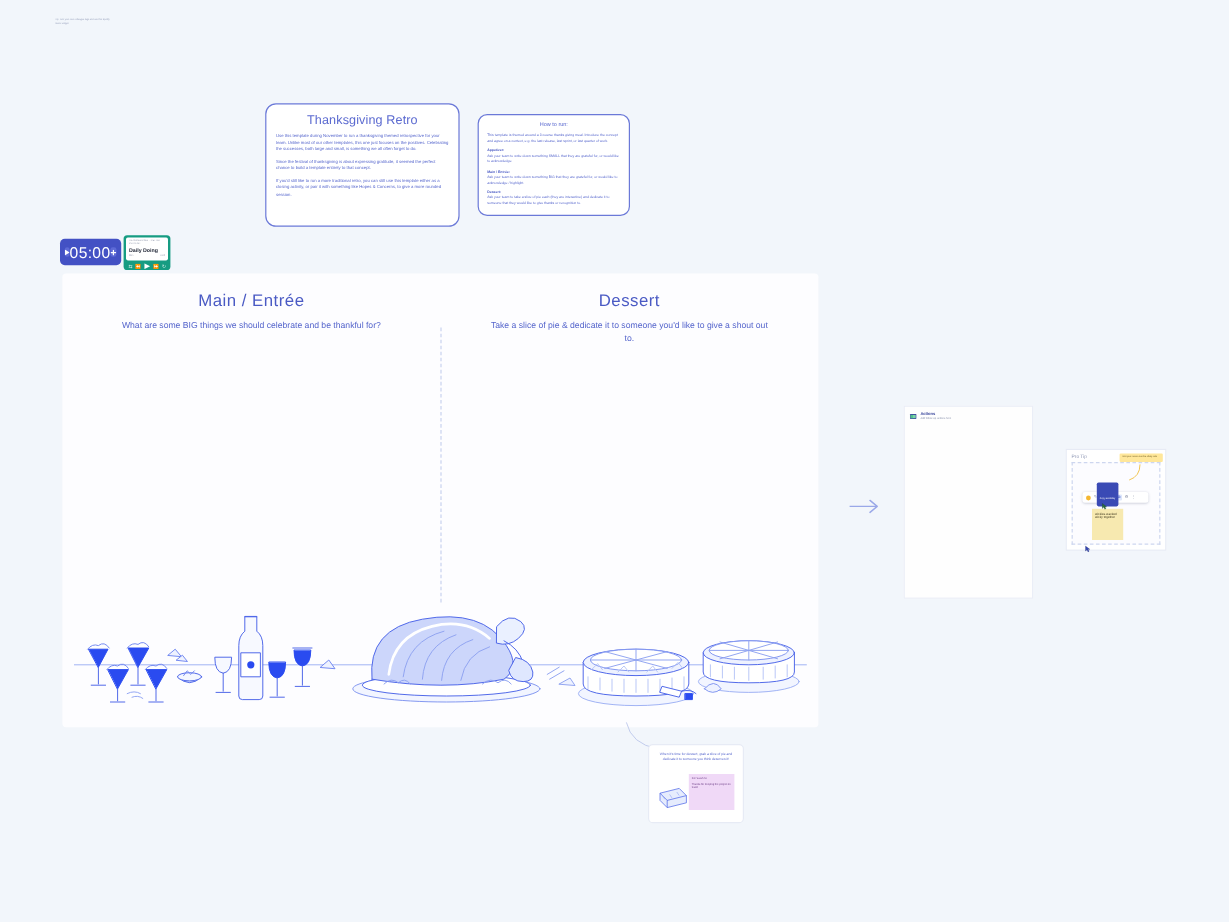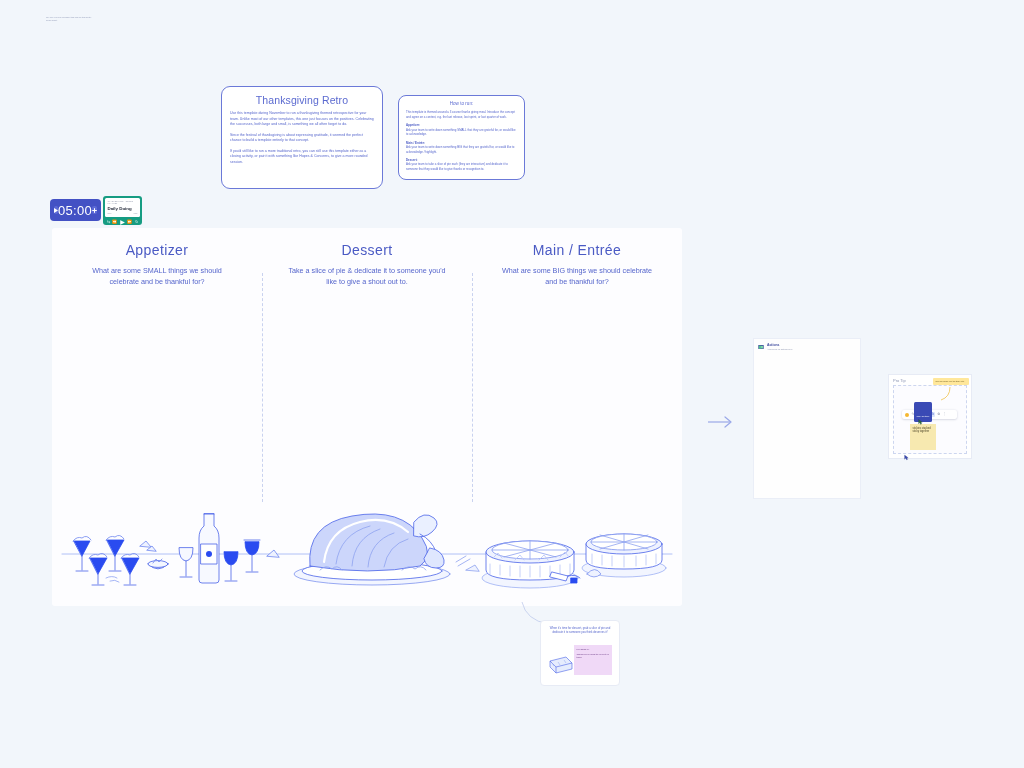--- a/index.html
+++ b/index.html
@@ -253,33 +253,29 @@
       <span class="big">▶</span>
       <span>⏩</span>
       <span>↻</span>
     </div>
   </div>
   <div class="music-note">Tip: Turn your own colleague tags and use this Spotify music widget.</div>
 
   <div class="board">
     <div class="cols">
 
+
       <div class="col">
-        <div class="col-title">Appetizer</div>
-        <div class="col-sub">What are some SMALL things we should celebrate and be thankful for?</div>
+        <div class="col-title">Main / Entrée</div>
+        <div class="col-sub">What are some BIG things we should celebrate and be thankful for?</div>
       </div>
 
       <div class="col">
         <div class="col-title">Dessert</div>
         <div class="col-sub">Take a slice of pie &amp; dedicate it to someone you'd like to give a shout out to.</div>
-      </div>
-
-      <div class="col">
-        <div class="col-title">Main / Entrée</div>
-        <div class="col-sub">What are some BIG things we should celebrate and be thankful for?</div>
       </div>
 
     </div>
 
     <div class="illus">
       <svg viewBox="0 0 630 120" preserveAspectRatio="none">
         <g stroke="#4a63e8" stroke-width="0.8" fill="none" stroke-linecap="round" stroke-linejoin="round">
 
           <line x1="10" y1="68" x2="620" y2="68" stroke="#9db0f4"></line>
 

